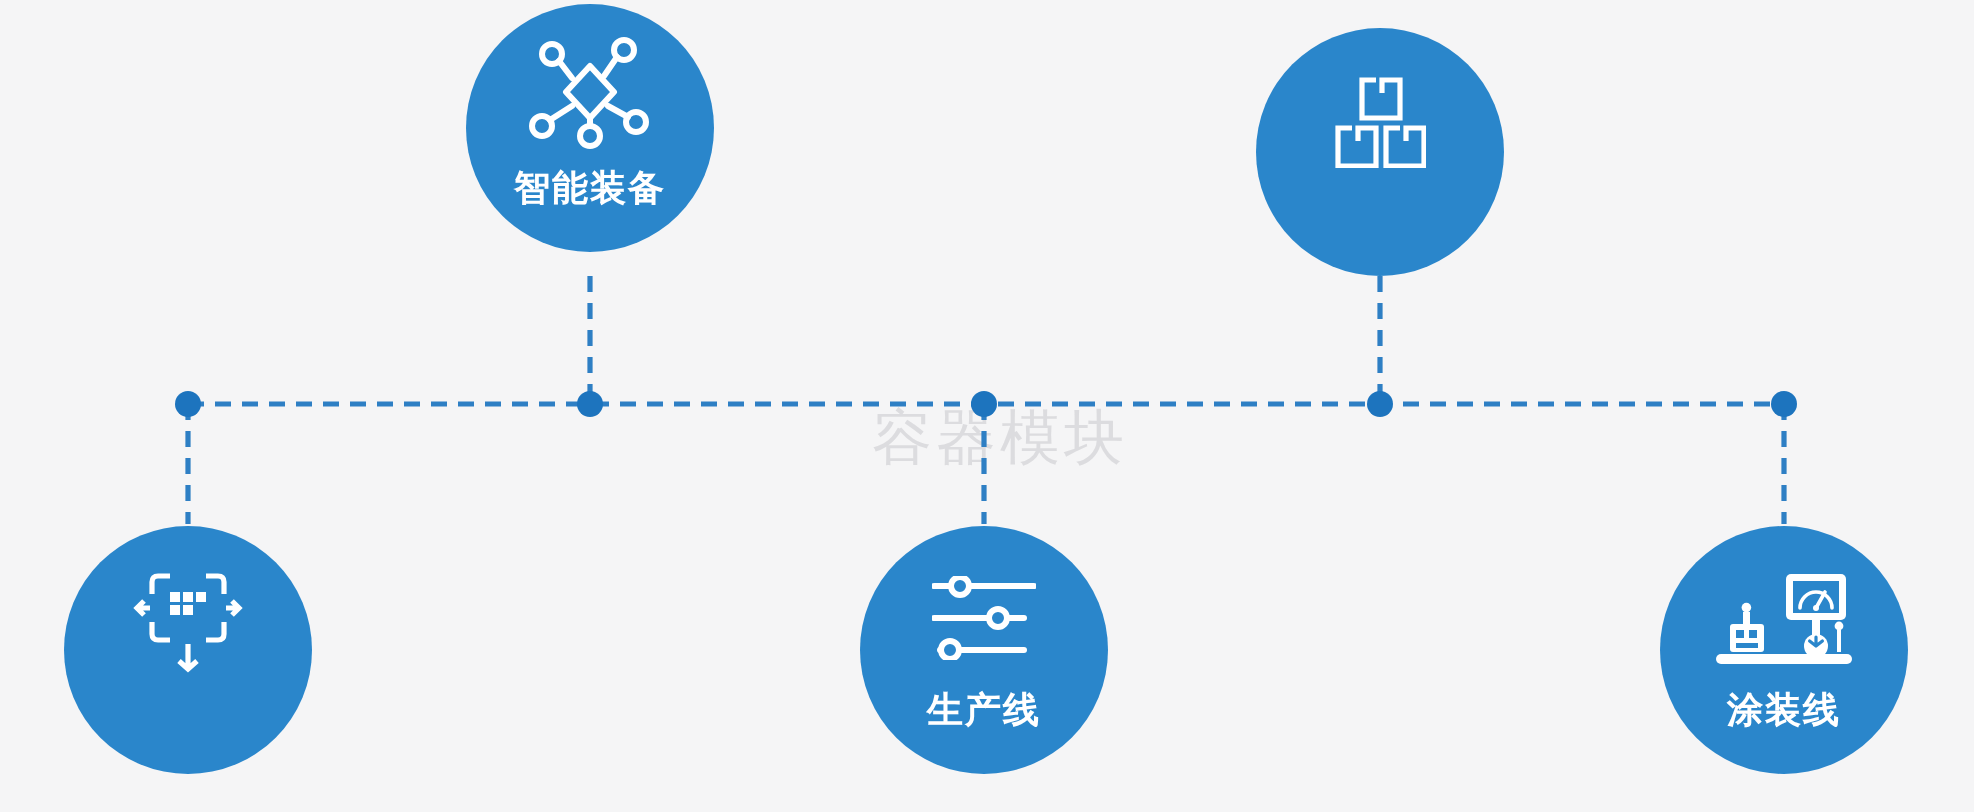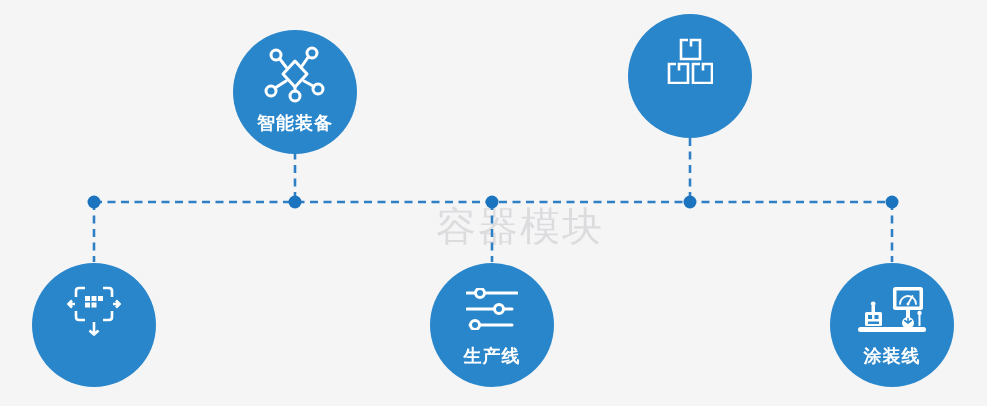--- a/index.html
+++ b/index.html
@@ -17,21 +17,21 @@
   }
   .canvas{
     position:relative;
     width:987px;height:406px;
     background:var(--background);
     overflow:hidden;
   }
   .watermark{
     position:absolute;
     left:436px;top:199px;
-    font-size:40px;
+    font-size:30px;
     letter-spacing:2px;
     color:var(--watermark-text);
     opacity:.55;
     z-index:0;
     user-select:none;
     white-space:nowrap;
   }
   .connectors{
     position:absolute;left:0;top:0;
     z-index:1;
@@ -86,21 +86,21 @@
     <path class="connector" d="M94,202 V262"></path>
     <path class="connector" d="M492,202 V262"></path>
     <path class="connector" d="M892,202 V262"></path>
     <circle class="dot" cx="94" cy="202" r="6.5"></circle>
     <circle class="dot" cx="295" cy="202" r="6.5"></circle>
     <circle class="dot" cx="492" cy="202" r="6.5"></circle>
     <circle class="dot" cx="690" cy="202" r="6.5"></circle>
     <circle class="dot" cx="892" cy="202" r="6.5"></circle>
   </svg>
 
-  <div class="node" style="left:233px;top:30px">
+  <div class="node" style="left:233px;top:2px">
     <span class="icon">
       <svg width="64" height="60" viewBox="0 0 64 60">
         <circle class="iw" cx="13" cy="9" r="5"></circle>
         <circle class="iw" cx="49" cy="7" r="5"></circle>
         <circle class="iw" cx="8" cy="45" r="5"></circle>
         <circle class="iw" cx="32" cy="50" r="5"></circle>
         <circle class="iw" cx="55" cy="43" r="5"></circle>
         <path class="iw" d="M32,15 L44,28 L32,41 L20,28 Z"></path>
         <path class="iw" d="M16.5,12.5 L23,21"></path>
         <path class="iw" d="M45.5,10.5 L39,20"></path>

